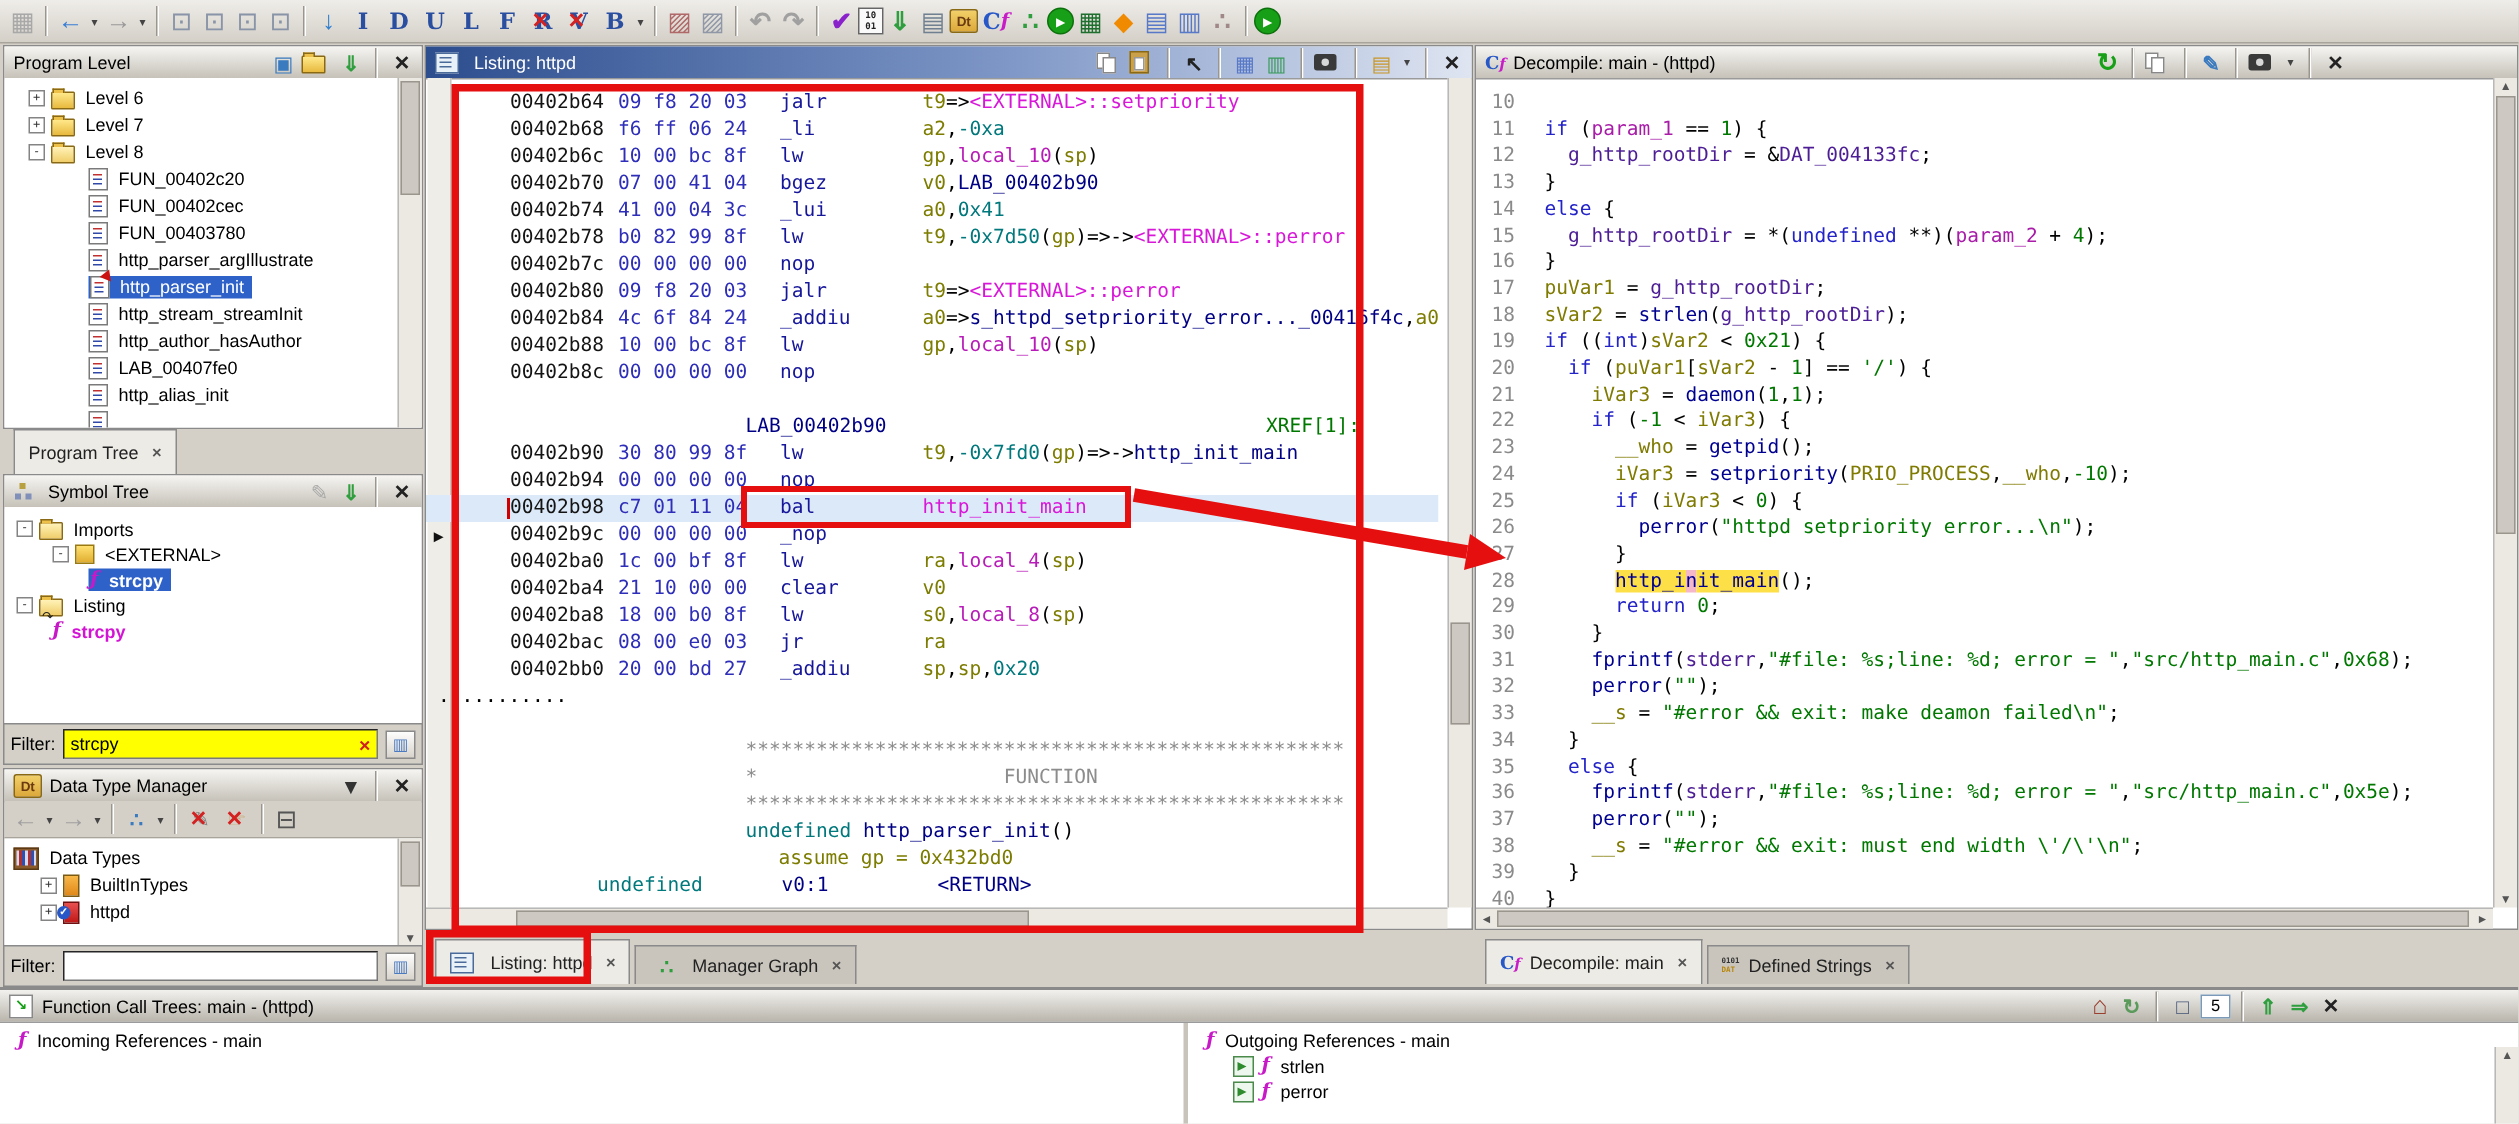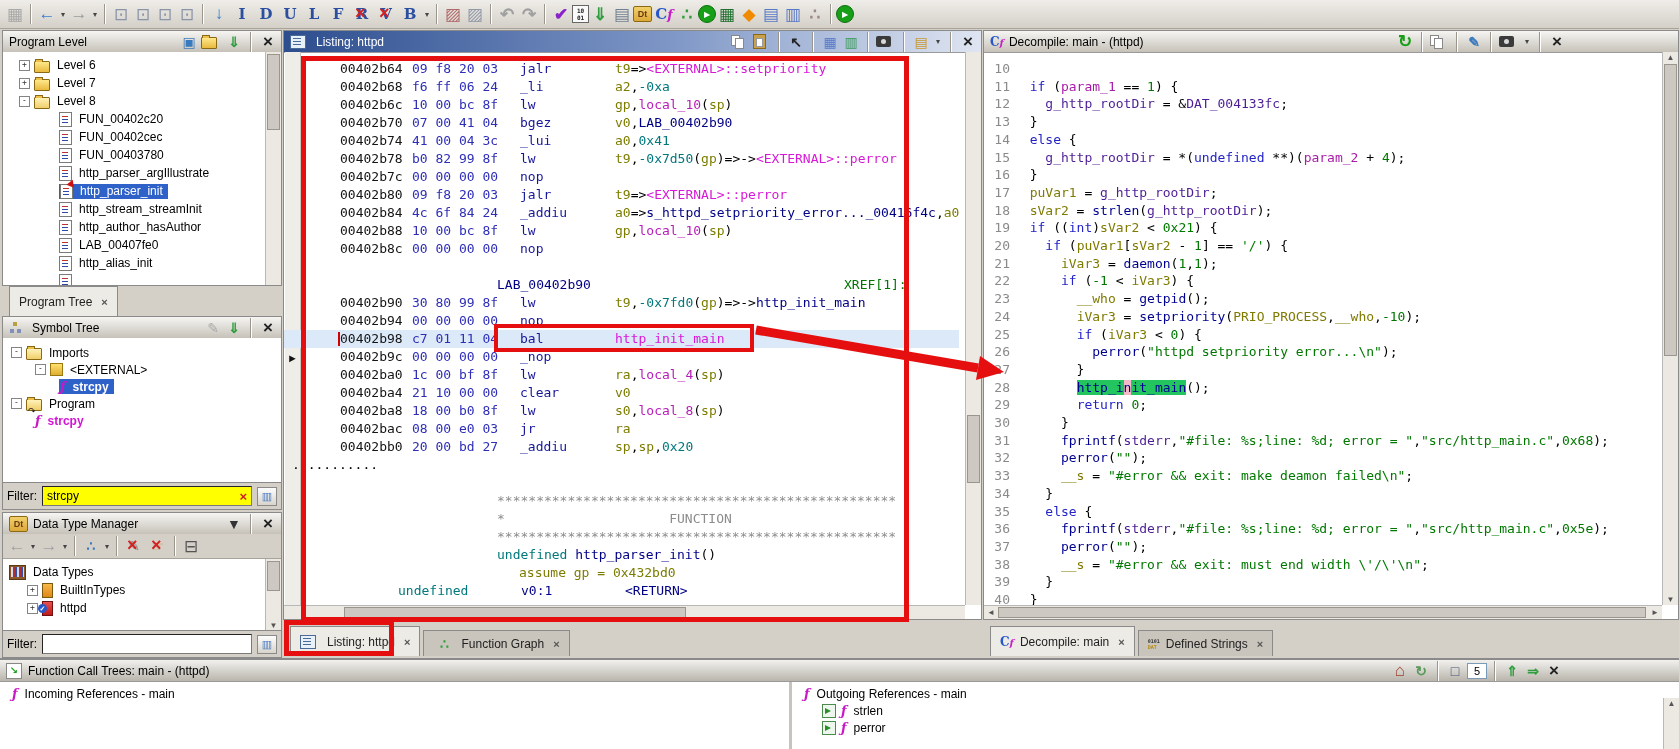--- a/index.html
+++ b/index.html
@@ -116,21 +116,21 @@
   .lb { color:#000085; } .pl { color:#000; } .ud { color:#00787c; } .cmt { color:#8c8c8c; }
   .xr { color:#007800; } .asm { color:#7c7c00; }
 
   
   #decompile-lines { position:absolute; left:0; top:29px; right:17px; height:546px; overflow:hidden;
                      font:13px "DejaVu Sans Mono",monospace; white-space:pre; }
   .drow { position:absolute; left:0; width:100%; height:17px; line-height:17px; }
   .dnum { display:inline-block; width:26px; text-align:right; color:#8a8a8a; padding-right:4px; }
   .k { color:#2323c8; } .p { color:#a81ca8; } .g { color:#4c1d95; } .l { color:#7f7a00; }
   .n { color:#007800; } .s { color:#007800; } .f { color:#000090; }
-  .hl { background:#22c55e; } .hlc { background:#f4b8c8; }
+  .hl { background:#fde047; } .hlc { background:#f4b8c8; }
 
   
   .vscroll { position:absolute; background:#ece9e2; border-left:1px solid #b8b8b8; width:15px; }
   .hscroll { position:absolute; background:#ece9e2; border-top:1px solid #b8b8b8; height:13px; }
   .vthumb { position:absolute; left:1px; right:1px; background:#cdc9c2; border:1px solid #9a968e; }
   .hthumb { position:absolute; top:1px; bottom:1px; background:#cdc9c2; border:1px solid #9a968e; }
   .sarr { position:absolute; font-size:8px; color:#555; width:100%; text-align:center; }
 
   
   .tabrow { position:absolute; display:flex; gap:3px; align-items:flex-end; padding-left:7px; }
@@ -357,21 +357,21 @@
       <div class="trow" style="height: 17px; padding-left: 56px;">
         <span class="selwrap">
           <span class="tico ic-f"></span>
           <span class="tlabel" style="font-weight: bold;">strcpy</span>
         </span>
       </div>
       <div class="trow" style="height: 17px; padding-left: 8px;">
         <span class="tg">-</span>
         <span class="wrap">
           <span class="tico ic-fold open"></span>
-          <span class="tlabel">Program</span>
+          <span class="tlabel">Listing</span>
         </span>
       </div>
       <div class="trow" style="height: 17px; padding-left: 32px;">
         <span class="wrap">
           <span class="tico ic-f exp"></span>
           <span class="tlabel" style="color: rgb(212, 20, 212); font-weight: bold;">strcpy</span>
         </span>
       </div>
     </div>
 </div>
@@ -478,21 +478,21 @@
   </div>
 </div>
 <div class="tabrow" id="listing-tabs" style="left:283px;top:622px;width:697px;height:34px;">
     <div class="tab active">
       <span class="tico ic-listing"></span>
       <span class="tablabel">Listing: httpd</span>
       <span class="tclose">×</span>
     </div>
     <div class="tab">
       <span class="gly" style="color: rgb(46, 158, 62); font-weight: bold;">∴</span>
-      <span class="tablabel">Function Graph</span>
+      <span class="tablabel">Manager Graph</span>
       <span class="tclose">×</span>
     </div>
   </div>
 
 <div class="panel" id="decompile-panel" style="left:983px;top:30px;width:694px;height:588px;">
   <div class="ptitle">
     <span><span class="cfC" style="font-size:12px;">C</span><span class="cff" style="font-size:10px;">f</span></span>
     <span class="ptxt">Decompile: main - (httpd)</span>
     <span class="hicons" id="decompile-icons" style="margin-right:108px;">
         <span class="gly big" style="color: rgb(23, 160, 23); font-weight: bold;">↻</span>

